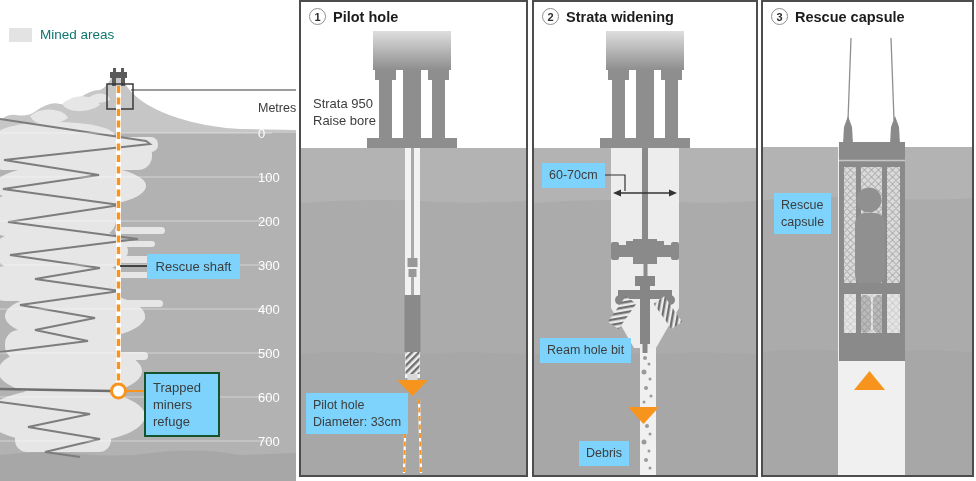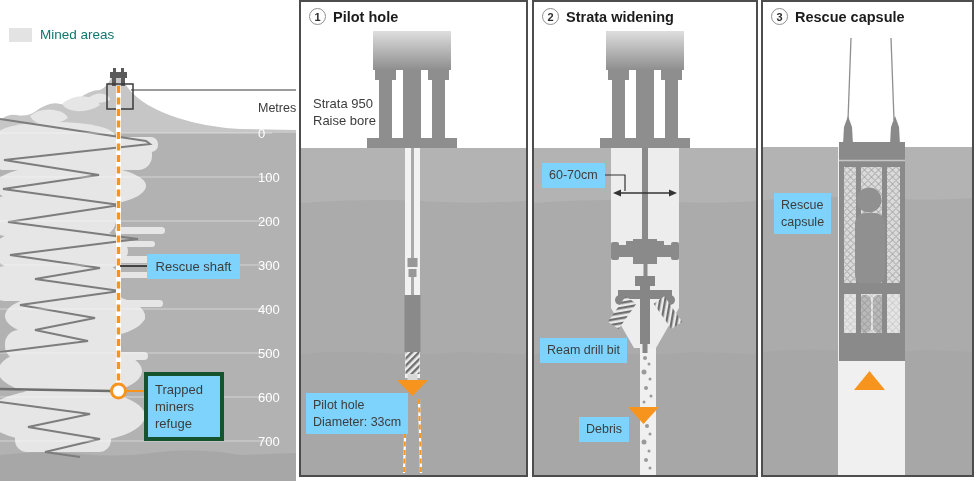--- a/index.html
+++ b/index.html
@@ -15,21 +15,21 @@
   .legend-row{display:flex;align-items:center;gap:8px;}
   .swatch-box{width:23px;height:14px;background:#e3e3e3;}
   .swatch-line{width:23px;height:3px;background:#8a8a8a;}
   
   .lbl{
     position:absolute;background:#7dd3fc;color:#3d3d3d;font-size:12.5px;line-height:1.32;
     padding:4px 7px;white-space:pre-line;z-index:6;
   }
   .lbl-plain{background:transparent;padding:0;font-size:13px;}
   #rescue-shaft-lbl{left:147px;top:254px;width:79px;text-align:center;font-size:13px;padding:4px 7px;}
-  #refuge-lbl{left:144px;top:372px;width:58px;border:4px solid #14532d;font-size:13px;padding:5px 7px;}
+  #refuge-lbl{left:144px;top:372px;width:58px;border:2px solid #14532d;font-size:13px;padding:5px 7px;}
   
   .panel{
     position:absolute;top:0;height:477px;background:#fff;
     border:2px solid #4d4d4d;box-sizing:border-box;
   }
   #panel1{left:299px;width:229px;}
   #panel2{left:532px;width:226px;}
   #panel3{left:761px;width:213px;}
   .panel-header{
     position:absolute;left:8px;top:6px;display:flex;align-items:center;gap:7px;z-index:8;
@@ -38,21 +38,21 @@
     width:17px;height:17px;border:1.6px solid #8f8f8f;border-radius:50%;
     color:#2e2e2e;font-size:11px;font-weight:bold;display:flex;align-items:center;justify-content:center;
     background:#fff;box-sizing:border-box;
   }
   .panel-title{font-size:14.5px;font-weight:bold;color:#1c1c1c;}
   .panel svg{position:absolute;left:0;top:0;z-index:1;}
   #strata-lbl{left:12px;top:93px;}
   #pilot-lbl{left:5px;top:391px;}
   #width-lbl{left:8px;top:161px;}
   #ream-lbl{left:6px;top:336px;}
-  #debris-lbl{left:45px;top:415px;}
+  #debris-lbl{left:45px;top:439px;}
   #capsule-lbl{left:11px;top:157px;margin-top:34px;}
   svg text{font-family:"Liberation Sans","DejaVu Sans",sans-serif;}
   .tick-num{fill:#ffffff;font-size:13px;}
   .metres{fill:#3a3a3a;font-size:12.5px;}
 </style>
 </head>
 <body>
 
 <div id="stage">
 
@@ -288,21 +288,21 @@
           <circle cx="113" cy="424" r="2"></circle>
         <circle cx="116" cy="432" r="1.5"></circle>
           <circle cx="110" cy="440" r="2.5"></circle>
         <circle cx="115" cy="449" r="1.5"></circle>
           <circle cx="112" cy="458" r="2"></circle>
         <circle cx="116" cy="466" r="1.5"></circle>
       </g>
       <polygon points="94,405 125,405 109.5,422" fill="#F7941E"></polygon>
     </svg>
     <div id="width-lbl" class="lbl">60-70cm</div>
-    <div id="ream-lbl" class="lbl">Ream drill bit</div>
+    <div id="ream-lbl" class="lbl">Ream hole bit</div>
     <div id="debris-lbl" class="lbl">Debris</div>
   </div>
 
   <div id="panel3" class="panel">
     <div class="panel-header">
       <span class="step-num">3</span>
       <span class="panel-title">Rescue capsule</span>
     </div>
     <svg width="209" height="473" viewBox="0 0 209 473">
       <defs>

